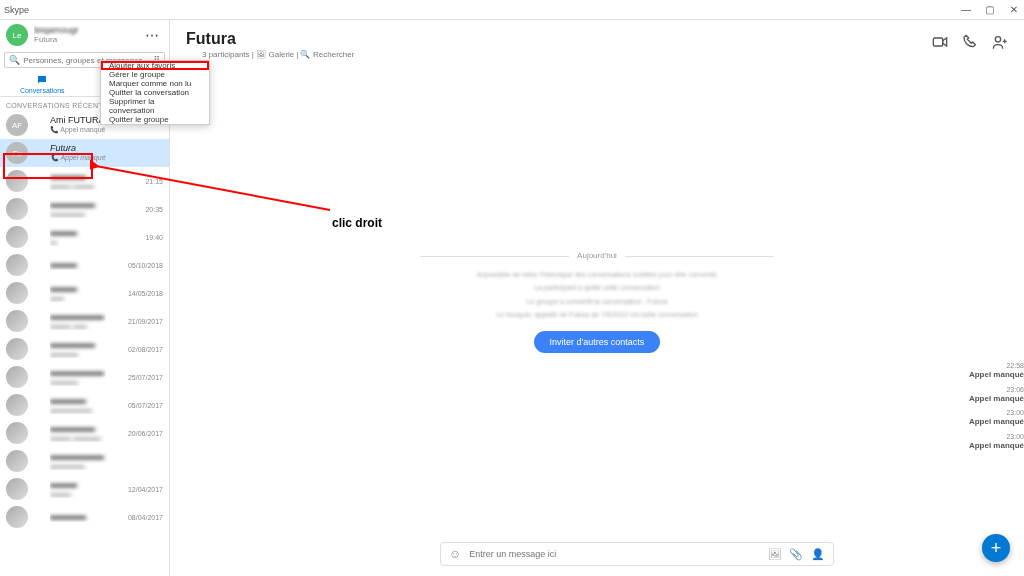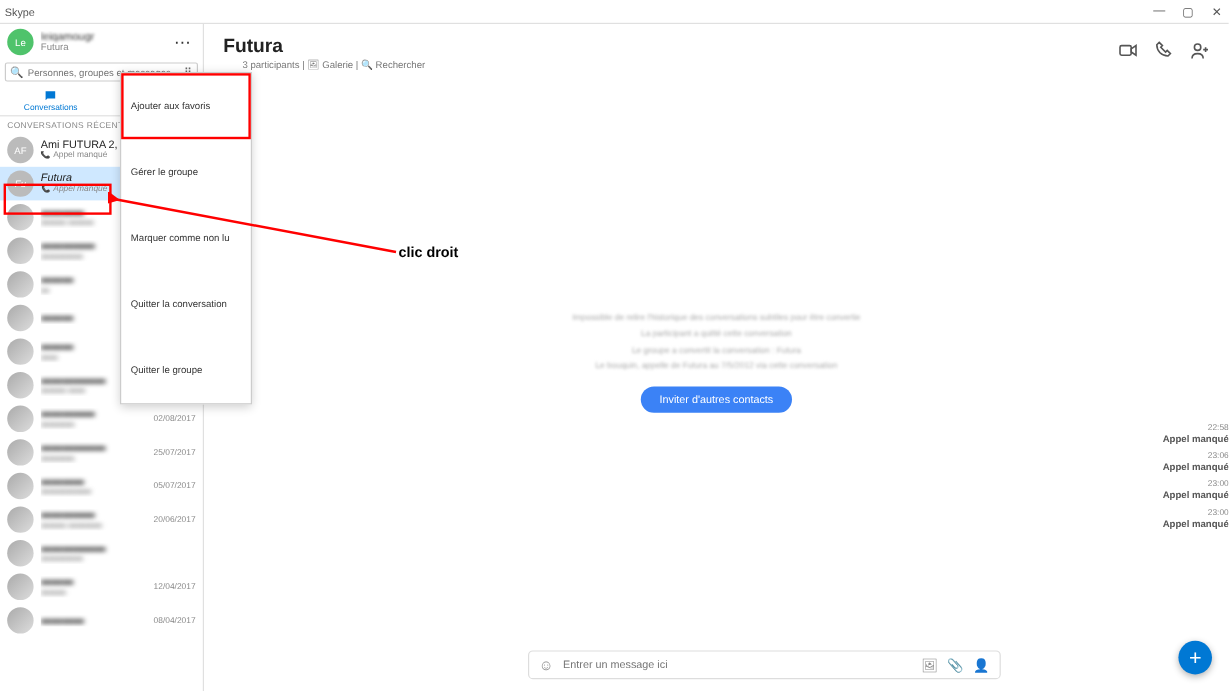--- a/index.html
+++ b/index.html
@@ -28,21 +28,21 @@
 .dial { font-size:9px; color:#666; }
 
 .tabs { display:flex; border-bottom:1px solid #e0e0e0; }
 .tab { flex:1; text-align:center; padding:4px 0 2px; font-size:7px; color:#666; cursor:pointer; }
 .tab svg { display:block; margin:0 auto 1px; }
 .tab.active { color:#0078d4; }
 
 .section-label { font-size:7px; color:#888; padding:4px 6px 2px; letter-spacing:.3px; display:flex; justify-content:space-between; align-items:center; }
 
 .convlist { flex:1; overflow:hidden; }
-.conv { display:flex; align-items:center; padding:3px 6px; gap:6px; cursor:pointer; position:relative; }
+.conv { display:flex; align-items:center; padding:3px 6px; gap:22px; cursor:pointer; position:relative; }
 .conv.selected { background:#cfe8ff;font-style:italic; }
 .conv .meta { flex:1; overflow:hidden; line-height:1.1; }
 .conv .name { font-size:9px; color:#222; white-space:nowrap; overflow:hidden; text-overflow:ellipsis; }
 .conv .sub { font-size:7px; color:#888; white-space:nowrap; overflow:hidden; }
 .conv .time { font-size:7px; color:#888; }
 .blur .name, .blur .sub, .blur .avatar { filter:blur(2px); }
 .av-img { width:22px; height:22px; border-radius:50%; background:linear-gradient(135deg,#aaa,#ddd); flex-shrink:0; }
 
 
 .main { flex:1; display:flex; flex-direction:column; position:relative; }
@@ -66,21 +66,21 @@
 .composer { display:flex; align-items:center; border:1px solid #ddd; border-radius:4px; padding:4px 8px; gap:8px; position:relative; }
 .composer .emo { font-size:12px; color:#888; cursor:pointer; }
 .composer input { flex:1; border:none; outline:none; font-size:9px; color:#888; }
 .composer .right-ic { display:flex; gap:8px; color:#888; font-size:11px; }
 .composer .right-ic span { cursor:pointer; }
 
 .fab { position:absolute; right:14px; bottom:14px; width:28px; height:28px; border-radius:50%; background:#0078d4; color:#fff; display:flex; align-items:center; justify-content:center; font-size:18px; cursor:pointer; box-shadow:0 2px 6px rgba(0,0,0,.3); }
 
 
 .ctx { position:absolute; left:100px; top:60px; width:110px; background:#fff; border:1px solid #ccc; box-shadow:0 2px 8px rgba(0,0,0,.2); z-index:10; }
-.ctx .mi { padding:23px 8px; font-size:8px; color:#333; cursor:pointer; }
+.ctx .mi { padding:0 8px; font-size:8px; color:#333; cursor:pointer; }
 .ctx .mi.hl { outline:2px solid red; outline-offset:-2px; }
 
 
 .red-box { position:absolute; border:2px solid red; pointer-events:none; z-index:20; }
 .arrow-label { position:absolute; font-size:12px; font-weight:600; color:#000; z-index:20; }
 svg.arrow { position:absolute; z-index:19; pointer-events:none; }
 
 
 .chat-region { position:absolute; top:186px; left:0; right:0; }
 </style>
@@ -272,20 +272,21 @@
         <span class="ic"><svg viewBox="0 0 24 24" width="16" height="16" fill="none" stroke="#555" stroke-width="2">
               <circle cx="9" cy="8" r="4"></circle>
               <path d="M2 22c0-4 3-6 7-6s7 2 7 6"></path>
               <path d="M19 8v6M16 11h6"></path>
             </svg></span>
       </div>
     </div>
 
     <div class="chat-body">
       <div class="chat-region">
+        <div class="today-divider">Aujourd'hui</div>
         <div class="info-lines">
           <div>Impossible de relire l'historique des conversations subtiles pour être convertie</div>
           <div>La participant a quitté cette conversation</div>
           <div>Le groupe a convertit la conversation : Futura</div>
           <div>Le bouquin, appelle de Futura au 7/5/2012 via cette conversation</div>
         </div>
         <button class="invite-btn">Inviter d'autres contacts</button>
         <div class="call-log">
           <div class="t">22:58</div>
             <div class="m">Appel manqué</div>
@@ -313,25 +314,26 @@
 
     <div class="fab">+</div>
   </div>
 </div>
 
 <div class="ctx">
   <div class="mi hl">Ajouter aux favoris</div>
   <div class="mi">Gérer le groupe</div>
   <div class="mi">Marquer comme non lu</div>
   <div class="mi">Quitter la conversation</div>
+  <div class="mi">Supprimer la conversation</div>
   <div class="mi">Quitter le groupe</div>
 </div>
 
 <div class="red-box" style="left:3px; top:153px; width:90px; height:26px;"></div>
 <svg class="arrow" style="left:90px; top:160px;" width="250" height="60">
   <defs>
       <marker id="ah" markerWidth="8" markerHeight="8" refX="2" refY="4" orient="auto">
         <path d="M8 0 L0 4 L8 8 z" fill="red"></path>
       </marker>
     </defs>
   <line x1="240" y1="50" x2="6" y2="6" stroke="red" stroke-width="2" marker-end="url(#ah)"></line>
 </svg>
-<div class="arrow-label" style="left:332px; top:203px;">clic droit</div>
+<div class="arrow-label" style="left:332px; top:216px;">clic droit</div>
 
 </body></html>

